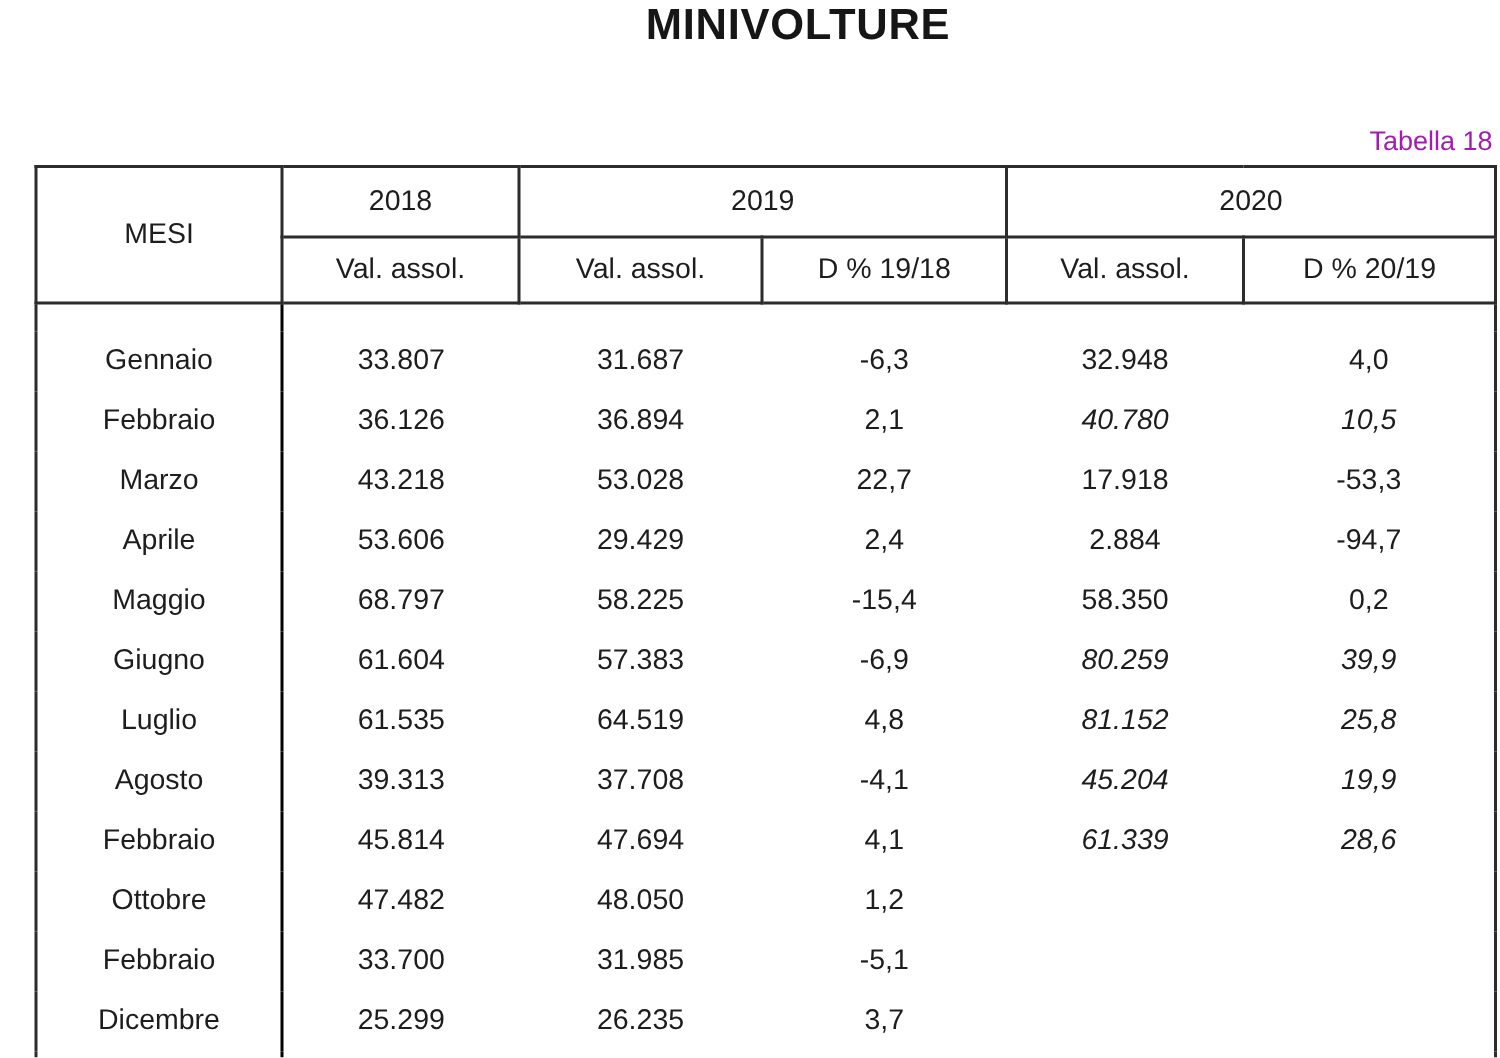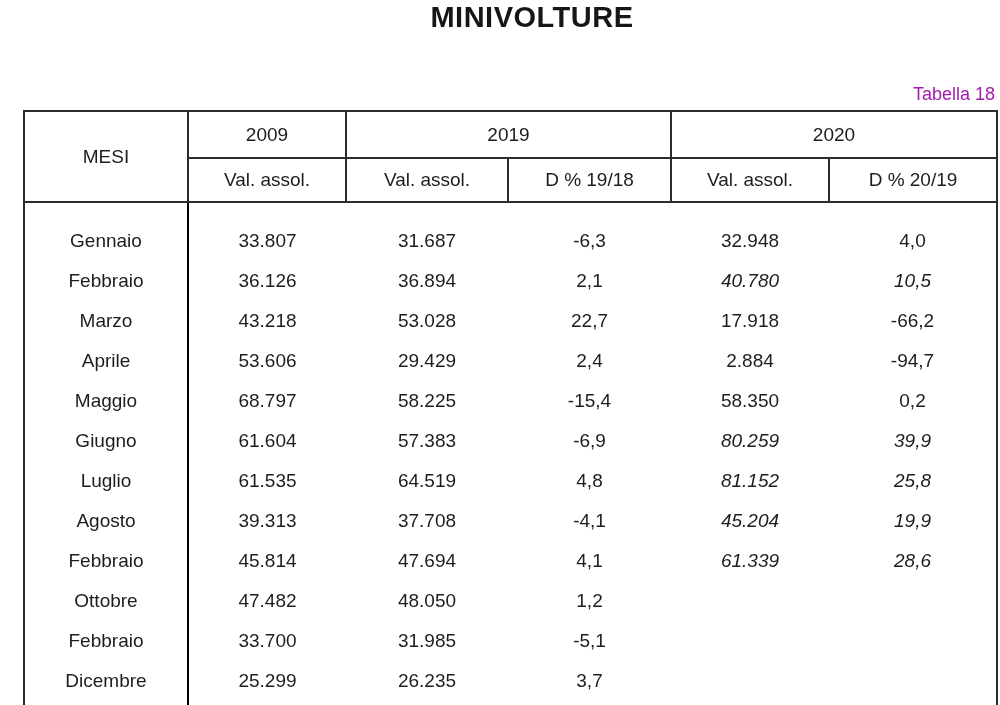--- a/index.html
+++ b/index.html
@@ -81,21 +81,21 @@
       <col style="width:164px">
       <col style="width:158px">
       <col style="width:162px">
       <col style="width:163px">
       <col style="width:158px">
       <col style="width:168px">
     </colgroup>
     <thead>
       <tr class="year-row">
         <th rowspan="2" class="mesi-cell">MESI</th>
-        <th>2009</th>
+        <th>2018</th>
         <th colspan="2">2019</th>
         <th colspan="2">2020</th>
       </tr>
       <tr class="sub-row">
         <th>Val. assol.</th>
         <th>Val. assol.</th>
         <th>D % 19/18</th>
         <th>Val. assol.</th>
         <th>D % 20/19</th>
       </tr>
@@ -121,21 +121,21 @@
         <td>2,1</td>
         <td class="italic">40.780</td>
         <td class="italic">10,5</td>
       </tr>
         <tr class="data-row" style="">
         <td class="c-month">Marzo</td>
         <td>43.218</td>
         <td>53.028</td>
         <td>22,7</td>
         <td>17.918</td>
-        <td>-66,2</td>
+        <td>-53,3</td>
       </tr>
         <tr class="data-row" style="">
         <td class="c-month">Aprile</td>
         <td>53.606</td>
         <td>29.429</td>
         <td>2,4</td>
         <td>2.884</td>
         <td>-94,7</td>
       </tr>
         <tr class="data-row" style="">

